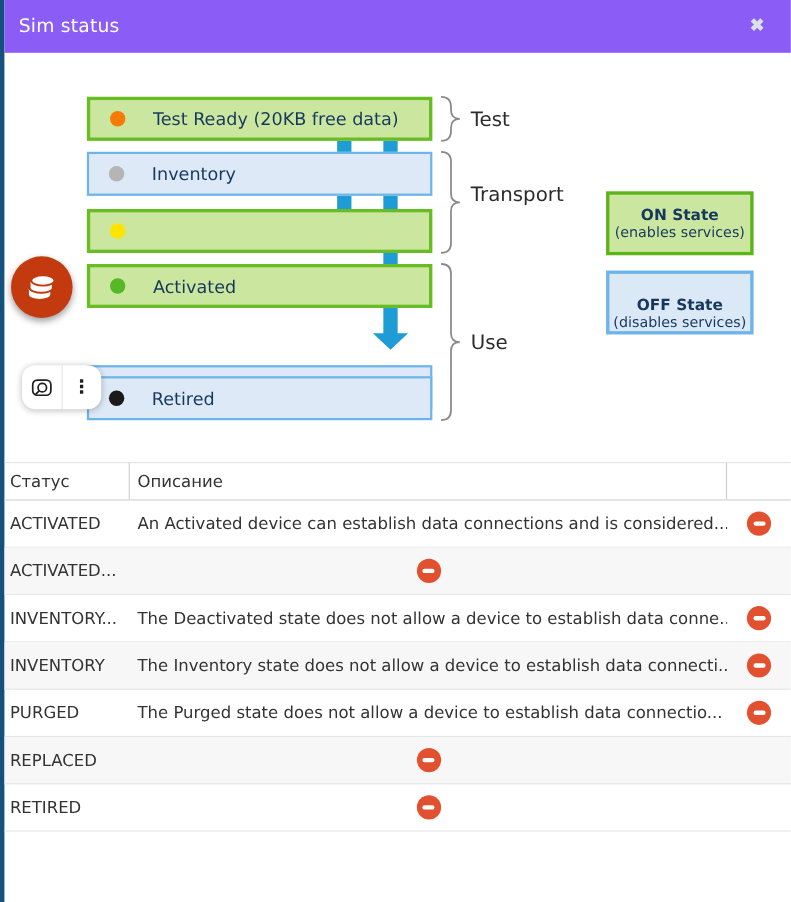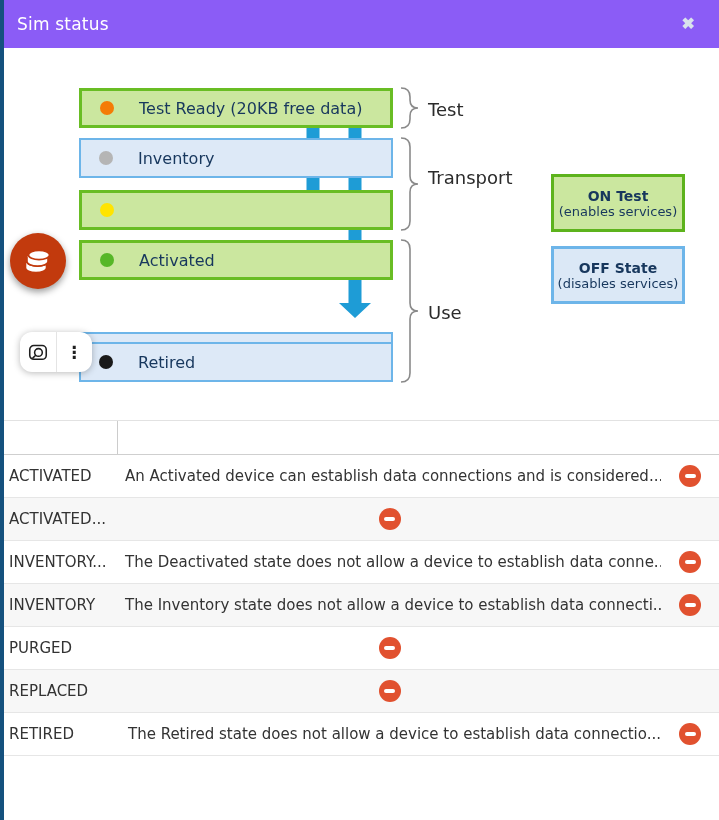--- a/index.html
+++ b/index.html
@@ -26,21 +26,21 @@
   .dot { width:14px; height:14px; border-radius:50%; flex:0 0 auto; }
 
   .diagram-svg { position:absolute; left:0; top:0; width:715px; height:372px; pointer-events:none; }
 
   .group-label { position:absolute; font-size:18px; color:#2b2b2b; transform:translateY(-50%); }
 
   .legend-box { position:absolute; left:547px; width:134px; height:58px;
                 display:flex; flex-direction:column; align-items:center; justify-content:center;
                 text-align:center; color:#17375d; }
   .legend-box[data-variant="on"]  { background:#cbe79f; border:3px solid #5db31c; }
-  .legend-box[data-variant="off"] { background:#dbe8f6; border:3px solid #6db5e9; }
+  .legend-box[data-variant="off"] { background:#dbe8f6; border:3px solid #6db5e9;justify-content:flex-end; }
   .legend-title { font-size:14px; font-weight:bold; }
   .legend-sub { font-size:13px; }
 
   
   .coin-badge { position:absolute; left:6px; top:185px; width:56px; height:56px; border-radius:50%;
                 background:#c23a0d; box-shadow:0 3px 7px rgba(0,0,0,.4);
                 display:flex; align-items:center; justify-content:center; cursor:pointer; }
 
   
   .tool-pill { position:absolute; left:16px; top:284px; width:72px; height:40px; background:#fff;
@@ -54,21 +54,21 @@
   .table { position:absolute; left:0; top:420px; width:715px; }
   .trow, .thead { display:grid; grid-template-columns:114px 543px 58px; align-items:center; }
   .thead { height:35px; border-top:1px solid #e2e2e2; border-bottom:1px solid #cfcfcf;
            font-size:15px; color:#333; }
   .th { height:100%; display:flex; align-items:center; }
   .th:nth-child(1) { padding-left:5px; border-right:1px solid #ccc; }
   .th:nth-child(2) { padding-left:7px; border-right:1px solid #ccc; }
   .trow { height:43px; font-size:15px; color:#333; border-bottom:1px solid #e6e6e6; }
   .trow:nth-child(even) { background:#f7f7f7; }
   .td-status { padding-left:5px; white-space:nowrap; overflow:hidden; }
-  .td-desc { padding-left:7px; white-space:nowrap; overflow:hidden;text-align:right; }
+  .td-desc { padding-left:7px; white-space:nowrap; overflow:hidden; }
   .td-icon { display:flex; align-items:center; justify-content:center; }
   .st-icon { width:22px; height:22px; border-radius:50%; display:flex; align-items:center;
              justify-content:center; cursor:pointer; }
   .st-icon .bar { width:11px; height:4px; background:#fff; border-radius:2px; }
   .st-icon .chk { color:#fff; font-size:14px; font-weight:bold; line-height:1; }
 </style>
 </head>
 <body>
 
 <div class="modal">
@@ -122,21 +122,21 @@
           <span class="dot" style="background: rgb(26, 26, 26);"></span>
           <span>Retired</span>
         </div>
       </div>
 
     <span class="group-label" style="left:424px; top:61px;">Test</span>
     <span class="group-label" style="left:424px; top:129px;">Transport</span>
     <span class="group-label" style="left:424px; top:264px;">Use</span>
 
     <div class="legend-box" style="top:126px;" data-variant="on">
-      <span class="legend-title">ON Test</span>
+      <span class="legend-title">ON State</span>
       <span class="legend-sub">(enables services)</span>
     </div>
     <div class="legend-box" style="top:198px;" data-variant="off">
       <span class="legend-title">OFF State</span>
       <span class="legend-sub">(disables services)</span>
     </div>
 
     <div class="coin-badge">
       <svg width="36" height="36" viewBox="0 0 36 36">
         <g stroke="#c23a0d" stroke-width="1.6" fill="#fff">
@@ -158,20 +158,22 @@
         </svg>
       </div>
       <div class="tool-half">
         <span class="menu-dots">⋮</span>
       </div>
     </div>
   </div>
 
   <div class="table">
     <div class="thead">
+      <div class="th">Статус</div>
+      <div class="th">Описание</div>
       <div class="th"></div>
     </div>
     <div id="rows">
   <div class="trow">
     <div class="td-status">ACTIVATED</div>
     <div class="td-desc">An Activated device can establish data connections and is considered...</div>
     <div class="td-icon">
       <span class="st-icon" style="background: rgb(225, 81, 47);">
               <span class="bar"></span>
             </span>
@@ -202,39 +204,39 @@
     <div class="td-desc">The Inventory state does not allow a device to establish data connecti...</div>
     <div class="td-icon">
       <span class="st-icon" style="background: rgb(225, 81, 47);">
               <span class="bar"></span>
             </span>
     </div>
   </div>
 
   <div class="trow">
     <div class="td-status">PURGED</div>
+    <div class="td-desc">The Purged state does not allow a device to establish data connectio...</div>
     <div class="td-icon">
       <span class="st-icon" style="background: rgb(225, 81, 47);">
               <span class="bar"></span>
             </span>
     </div>
   </div>
 
   <div class="trow">
     <div class="td-status">REPLACED</div>
     <div class="td-icon">
       <span class="st-icon" style="background: rgb(225, 81, 47);">
               <span class="bar"></span>
             </span>
     </div>
   </div>
 
   <div class="trow">
     <div class="td-status">RETIRED</div>
-    <div class="td-desc">The Retired state does not allow a device to establish data connectio...</div>
     <div class="td-icon">
       <span class="st-icon" style="background: rgb(225, 81, 47);">
               <span class="bar"></span>
             </span>
     </div>
   </div>
 
 </div>
   </div>
 

